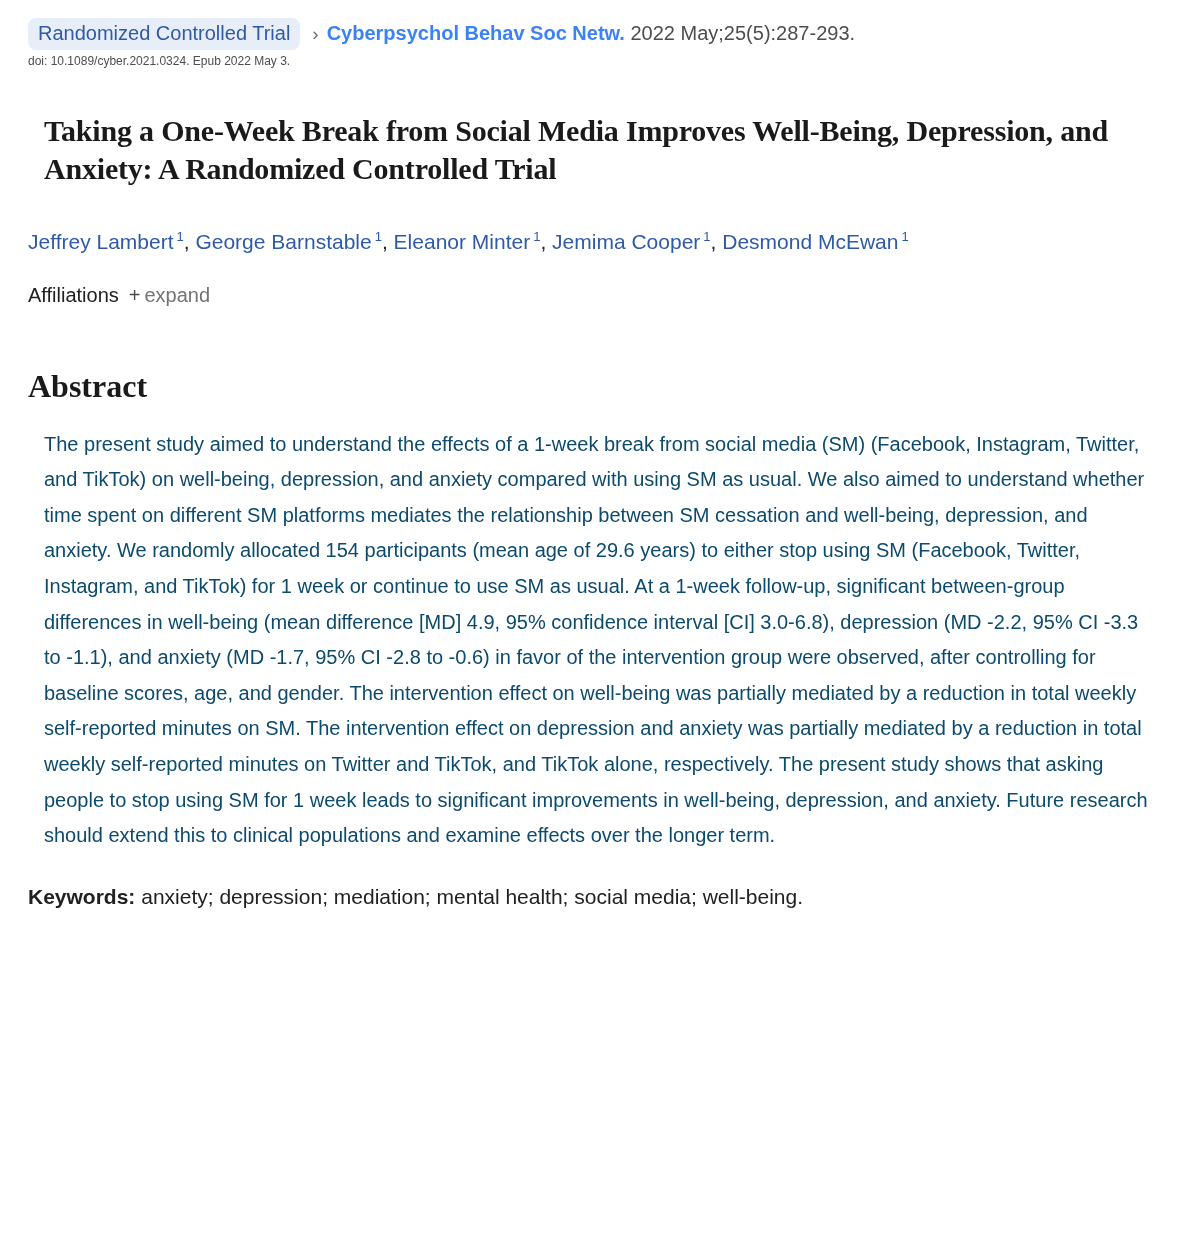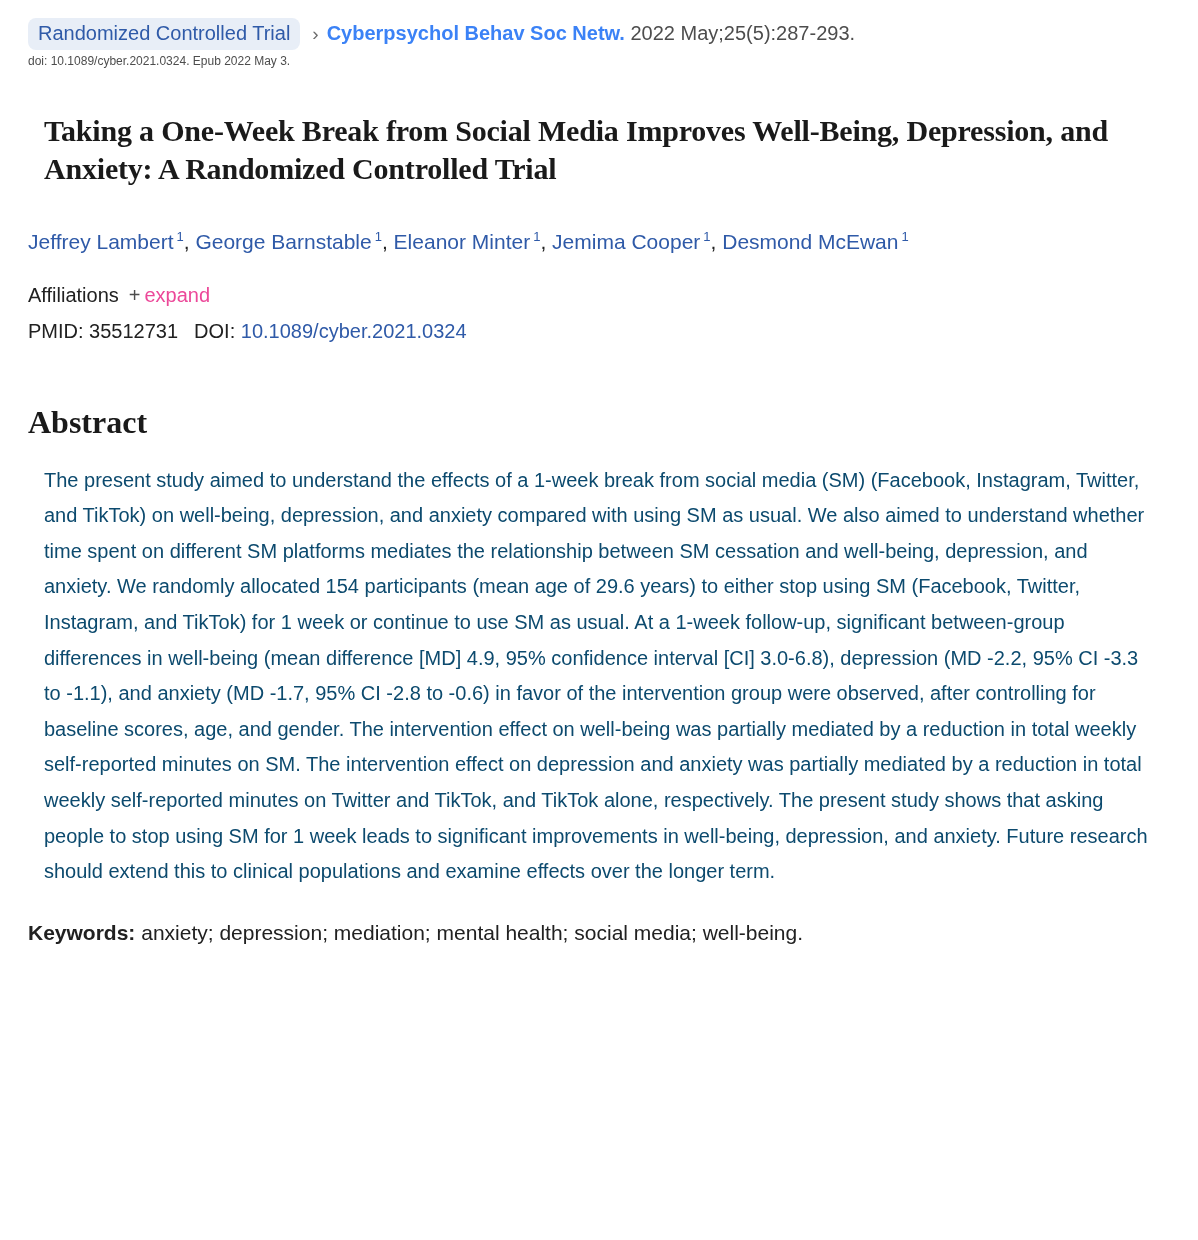--- a/index.html
+++ b/index.html
@@ -90,21 +90,21 @@
     color: #212121;
     line-height: 1.5;
   }
   .aff-label { color: #212121; }
   .plus {
     color: #4d4d4d;
     margin: 0 4px 0 10px;
     font-size: 20px;
   }
   .expand-link {
-    color: #ec4899;
+    color: #737373;
     cursor: pointer;
   }
   .ids-row {
     margin-top: 6px;
     font-size: 20px;
     color: #212121;
     line-height: 1.5;
   }
   .ids-row .gap { display: inline-block; width: 16px; }
   a.doi-link {
@@ -150,24 +150,20 @@
   <h1 class="title">Taking a One-Week Break from Social Media Improves Well-Being, Depression, and Anxiety: A Randomized Controlled Trial</h1>
 
   <div class="authors">
     <span><span>Jeffrey Lambert</span><sup class="aff">1</sup></span><span class="sep">, </span><span><span>George Barnstable</span><sup class="aff">1</sup></span><span class="sep">, </span><span><span>Eleanor Minter</span><sup class="aff">1</sup></span><span class="sep">, </span><span><span>Jemima Cooper</span><sup class="aff">1</sup></span><span class="sep">, </span><span><span>Desmond McEwan</span><sup class="aff">1</sup></span>
   </div>
 
   <div class="aff-row">
     <span class="aff-label">Affiliations</span><span class="plus">+</span><span class="expand-link">expand</span>
   </div>
 
-  <div class="ids-row">
-    <span>PMID: 35512731</span><span class="gap"></span><span>DOI:</span>
-    <a class="doi-link" href="#">10.1089/cyber.2021.0324</a>
-  </div>
 
   <h2 class="section-title">Abstract</h2>
 
   <p class="abstract">The present study aimed to understand the effects of a 1-week break from social media (SM) (Facebook, Instagram, Twitter, and TikTok) on well-being, depression, and anxiety compared with using SM as usual. We also aimed to understand whether time spent on different SM platforms mediates the relationship between SM cessation and well-being, depression, and anxiety. We randomly allocated 154 participants (mean age of 29.6 years) to either stop using SM (Facebook, Twitter, Instagram, and TikTok) for 1 week or continue to use SM as usual. At a 1-week follow-up, significant between-group differences in well-being (mean difference [MD] 4.9, 95% confidence interval [CI] 3.0-6.8), depression (MD -2.2, 95% CI -3.3 to -1.1), and anxiety (MD -1.7, 95% CI -2.8 to -0.6) in favor of the intervention group were observed, after controlling for baseline scores, age, and gender. The intervention effect on well-being was partially mediated by a reduction in total weekly self-reported minutes on SM. The intervention effect on depression and anxiety was partially mediated by a reduction in total weekly self-reported minutes on Twitter and TikTok, and TikTok alone, respectively. The present study shows that asking people to stop using SM for 1 week leads to significant improvements in well-being, depression, and anxiety. Future research should extend this to clinical populations and examine effects over the longer term.</p>
 
   <div class="keywords">
     <b>Keywords:</b>
     <span>anxiety; depression; mediation; mental health; social media; well-being.</span>
   </div>
 

